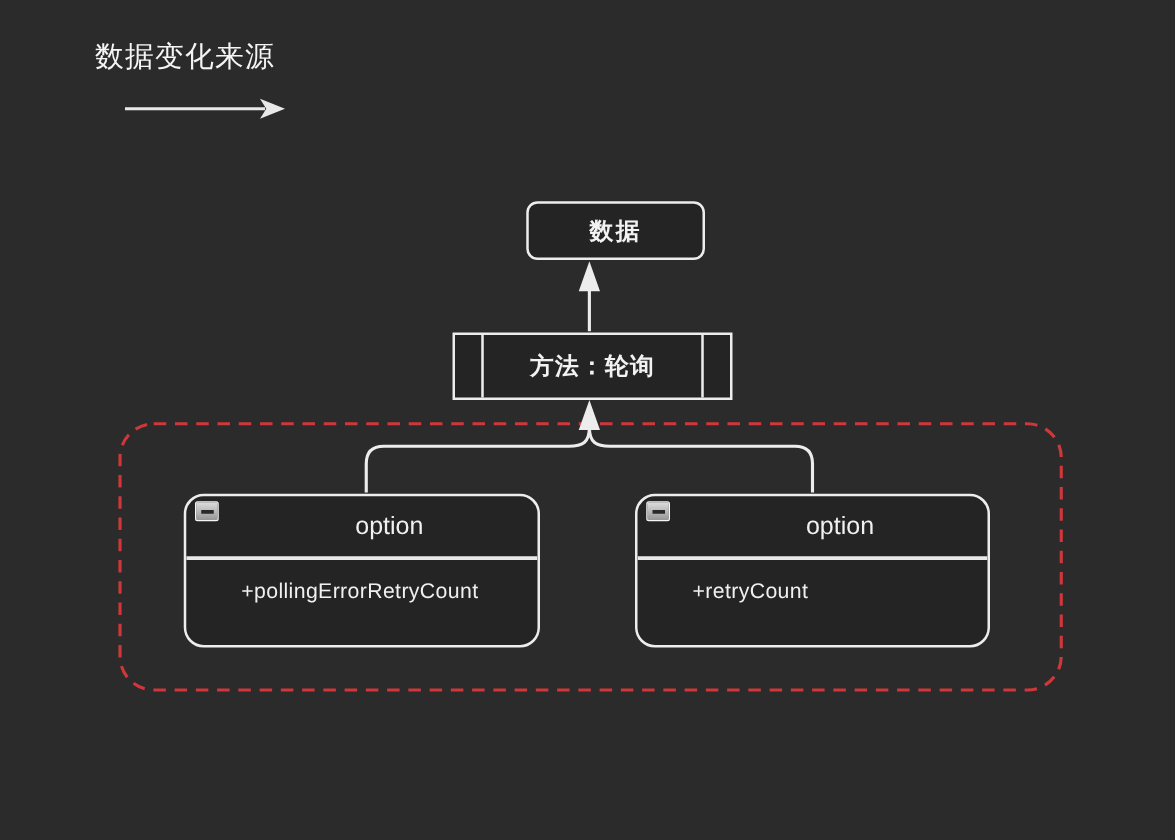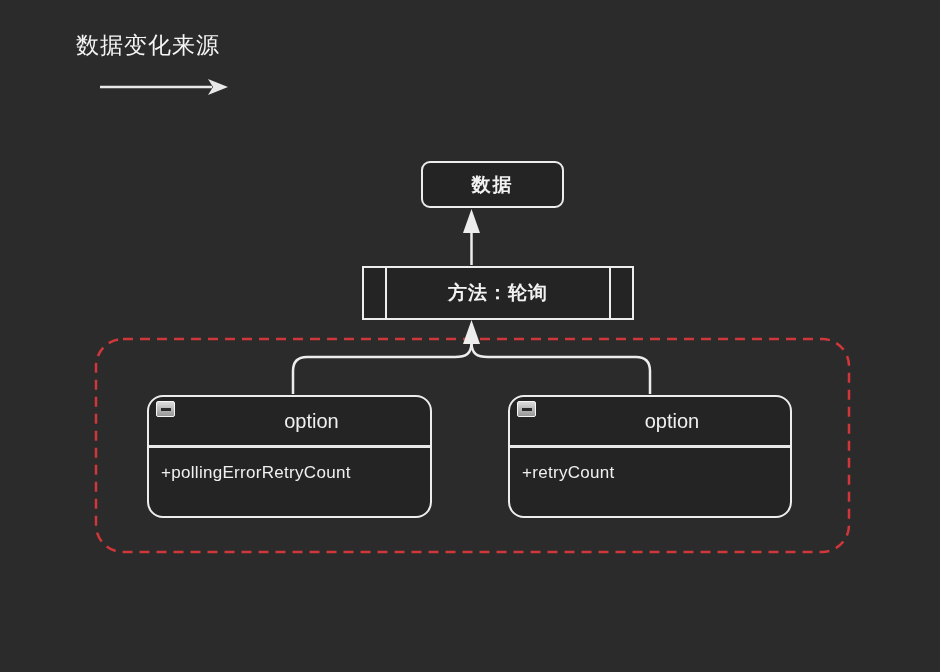--- a/index.html
+++ b/index.html
@@ -11,41 +11,41 @@
     position:absolute;left:76px;top:30px;font-size:23px;font-weight:400;
     color:#f5f5f5;letter-spacing:1px;white-space:nowrap;text-align:right;
   }
   svg.overlay{position:absolute;left:0;top:0;width:940px;height:672px;}
   .node{
     position:absolute;box-sizing:border-box;background:#242424;
     border:2px solid #ededed;display:flex;align-items:center;justify-content:center;
   }
   .node-data{left:421px;top:161px;width:143px;height:47px;border-radius:9px;}
   .node-data .lbl{font-size:19px;font-weight:700;letter-spacing:2px;}
-  .node-method{left:362px;top:266px;width:272px;height:54px;border-radius:0;}
+  .node-method{left:362px;top:266px;width:224px;height:54px;border-radius:0;}
   .node-method .lbl{font-size:19px;font-weight:700;letter-spacing:1px;}
   .vbar{position:absolute;top:0;bottom:0;width:2px;background:#ededed;}
   .vbar.l{left:21px;} .vbar.r{right:21px;}
   .uml{
     position:absolute;box-sizing:border-box;background:#242424;
     border:2.5px solid #ededed;border-radius:16px;overflow:hidden;
   }
   .uml-left{left:147px;top:395px;width:285px;height:123px;}
   .uml-right{left:508px;top:395px;width:284px;height:123px;}
   .uml .title{
     position:relative;height:48px;display:flex;align-items:center;justify-content:center;
     border-bottom:3px solid #e8e8e8;font-size:20px;font-weight:500;color:#f0f0f0;padding-left:44px;
   }
   .collapse-btn{
     position:absolute;left:7px;top:4px;width:19px;height:16px;box-sizing:border-box;
     background:linear-gradient(#dcdcdc,#969696);border:1px solid #f5f5f5;border-radius:2px;
     display:flex;align-items:center;justify-content:center;cursor:pointer;
   }
   .collapse-btn .bar{width:10px;height:3px;background:#2a2a2a;}
-  .uml .body{padding:14px 12px 0 12px;}
+  .uml .body{padding:14px 12px 0 12px;margin-left:32px;}
   .uml .field{font-size:17px;line-height:22px;color:#f0f0f0;letter-spacing:.3px;}
 </style>
 </head>
 <body>
 
 <div class="canvas">
 
   <svg class="overlay">
 
     <rect x="96" y="339" width="753" height="213" rx="27" fill="none" stroke="#d0373b" stroke-width="2.5" stroke-dasharray="10 7"></rect>

